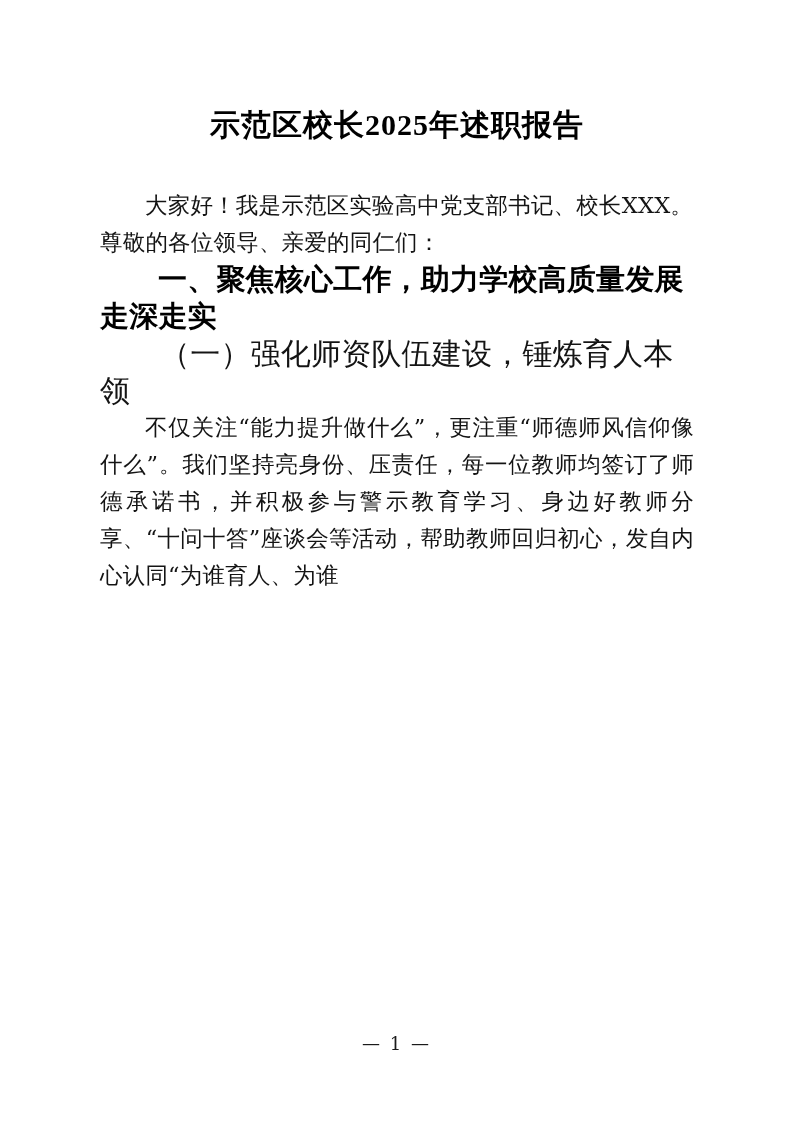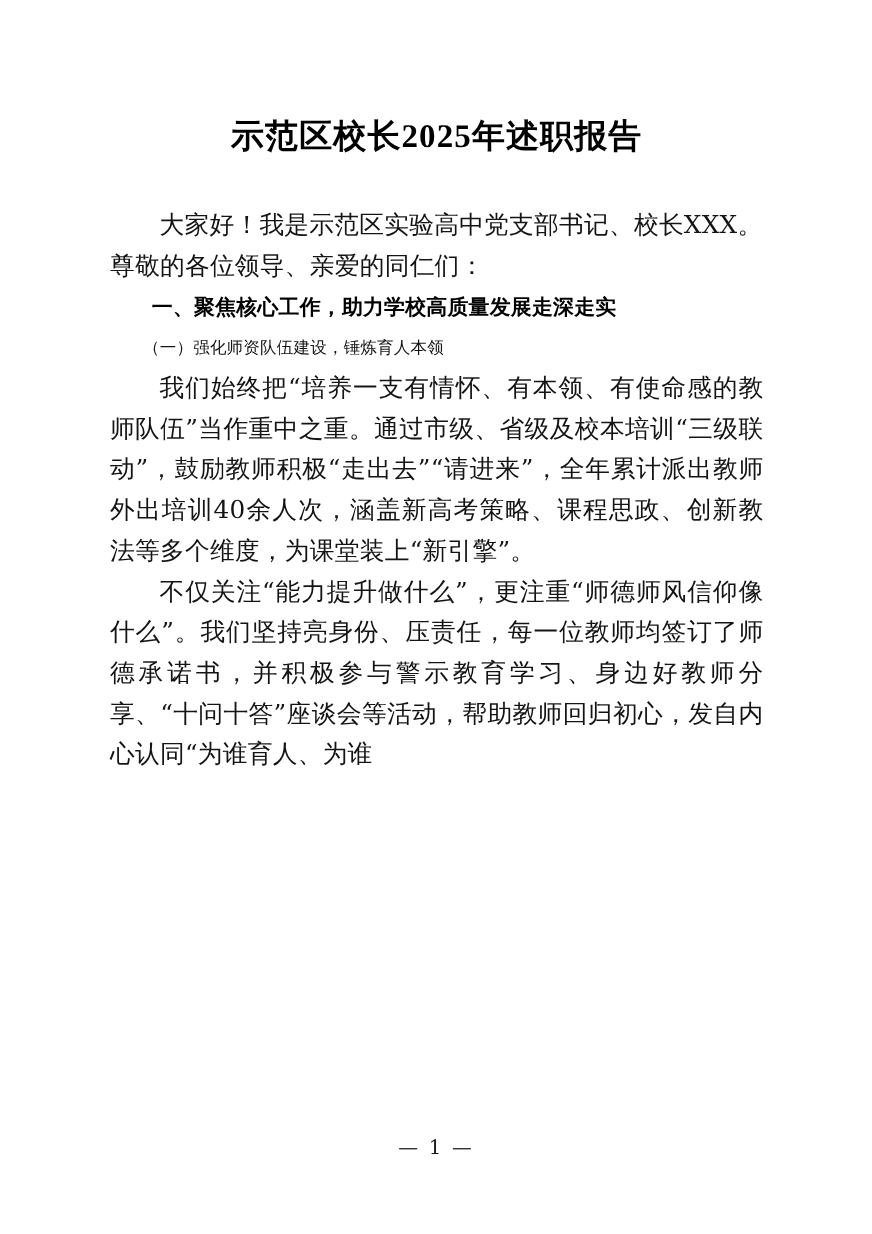--- a/index.html
+++ b/index.html
@@ -65,32 +65,32 @@
   }
 
   p.indent2 {
     text-indent: 2em;
   }
 
   h2.h1-head {
     margin: 0;
     font-family: "DejaVu Sans", "Liberation Sans", sans-serif;
     font-weight: bold;
-    font-size: 19px;
+    font-size: 29px;
     line-height: 37px;
     text-indent: 2em;
     letter-spacing: 0.2px;
     color: #000000;
   }
 
   h3.h2-head {
     margin: 0;
     font-family: "DejaVu Serif", "Liberation Serif", serif;
     font-weight: normal;
-    font-size: 15px;
+    font-size: 30px;
     line-height: 37px;
     text-indent: 2em;
     letter-spacing: 0.2px;
     color: #141414;
   }
 
   .page-footer {
     position: absolute;
     left: 0;
     top: 1032px;
@@ -117,21 +117,20 @@
       <p class="para indent2">大家好！我是示范区实验高中党支部书记、校长XXX。</p>
 
       <p class="para salutation">尊敬的各位领导、亲爱的同仁们：</p>
 
 
 
       <h2 class="h1-head">一、聚焦核心工作，助力学校高质量发展走深走实</h2>
 
       <h3 class="h2-head">（一）强化师资队伍建设，锤炼育人本领</h3>
 
-      <p class="para indent2">我们始终把“培养一支有情怀、有本领、有使命感的教师队伍”当作重中之重。通过市级、省级及校本培训“三级联动”，鼓励教师积极“走出去”“请进来”，全年累计派出教师外出培训40余人次，涵盖新高考策略、课程思政、创新教法等多个维度，为课堂装上“新引擎”。</p>
 
       <p class="para indent2">不仅关注“能力提升做什么”，更注重“师德师风信仰像什么”。我们坚持亮身份、压责任，每一位教师均签订了师德承诺书，并积极参与警示教育学习、身边好教师分享、“十问十答”座谈会等活动，帮助教师回归初心，发自内心认同“为谁育人、为谁</p>
 
     </div>
   </div>
 
   <div class="page-footer">— 1 —</div>
 
 </div>
 

